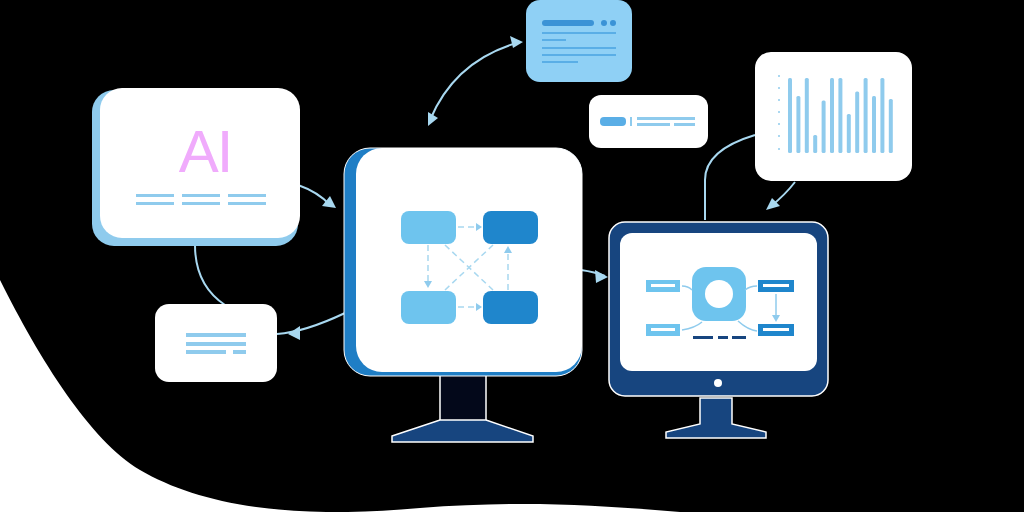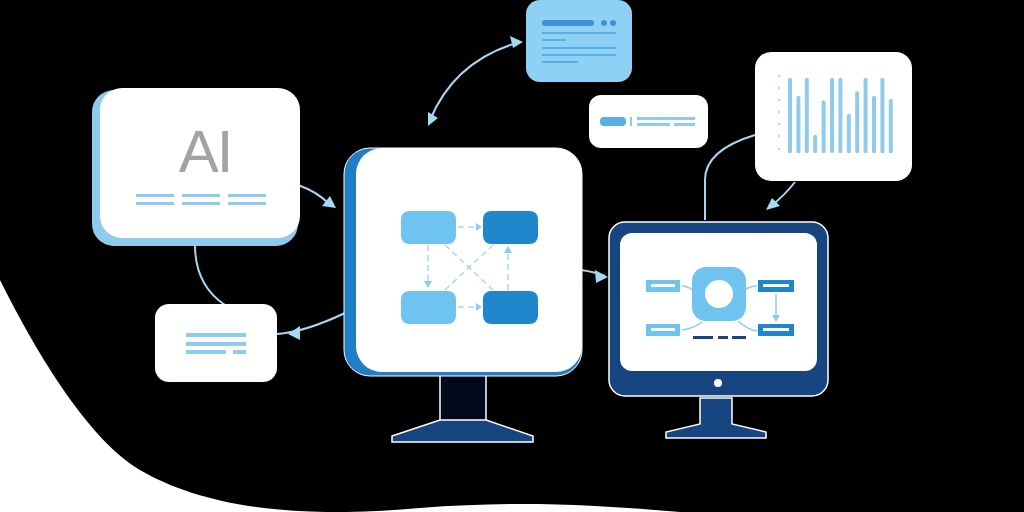--- a/index.html
+++ b/index.html
@@ -1,18 +1,18 @@
 <!DOCTYPE html>
 <html><head>
 <meta charset="utf-8">
 <style>
   html,body{margin:0;padding:0;}
   body{width:1024px;height:512px;overflow:hidden;background:#000;position:relative;font-family:"Liberation Sans",sans-serif;}
   svg{position:absolute;left:0;top:0;}
-  .ai-label{position:absolute;left:150px;top:122px;width:110px;text-align:center;font-size:60px;color:#a3a3a3;font-family:"Liberation Sans",sans-serif;line-height:60px;letter-spacing:-2px;}
+  .ai-label{position:absolute;left:150px;top:122px;width:110px;text-align:center;font-size:60px;color:#f0abfc;font-family:"Liberation Sans",sans-serif;line-height:60px;letter-spacing:-2px;}
 </style>
 </head>
 <body>
 
 <svg width="1024" height="512" viewBox="0 0 1024 512">
 
   <path d="M0,280 C40,360 90,440 140,470 C200,505 290,520 420,508 C520,500 600,505 680,512 L0,512 Z" fill="#ffffff"></path>
 
   <g fill="none" stroke="#a8d8f0" stroke-width="2">
     <path d="M298,185 Q318,192 330,205"></path>

